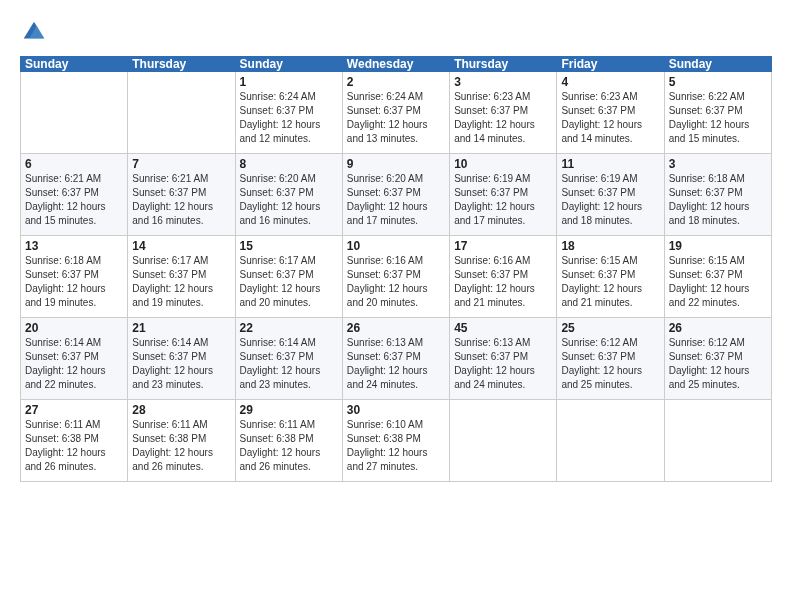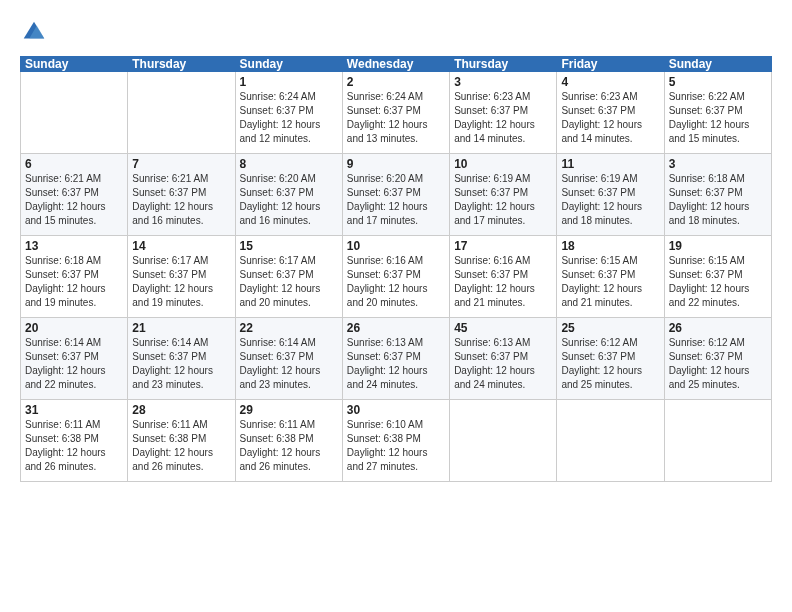--- a/index.html
+++ b/index.html
@@ -247,21 +247,21 @@
             <div class="day-number">25</div>
             <div class="day-info">Sunrise: 6:12 AM<br>Sunset: 6:37 PM<br>Daylight: 12 hours and 25 minutes.</div>
           </td>
           <td>
             <div class="day-number">26</div>
             <div class="day-info">Sunrise: 6:12 AM<br>Sunset: 6:37 PM<br>Daylight: 12 hours and 25 minutes.</div>
           </td>
         </tr>
         <tr>
           <td>
-            <div class="day-number">31</div>
+            <div class="day-number">27</div>
             <div class="day-info">Sunrise: 6:11 AM<br>Sunset: 6:38 PM<br>Daylight: 12 hours and 26 minutes.</div>
           </td>
           <td>
             <div class="day-number">28</div>
             <div class="day-info">Sunrise: 6:11 AM<br>Sunset: 6:38 PM<br>Daylight: 12 hours and 26 minutes.</div>
           </td>
           <td>
             <div class="day-number">29</div>
             <div class="day-info">Sunrise: 6:11 AM<br>Sunset: 6:38 PM<br>Daylight: 12 hours and 26 minutes.</div>
           </td>

